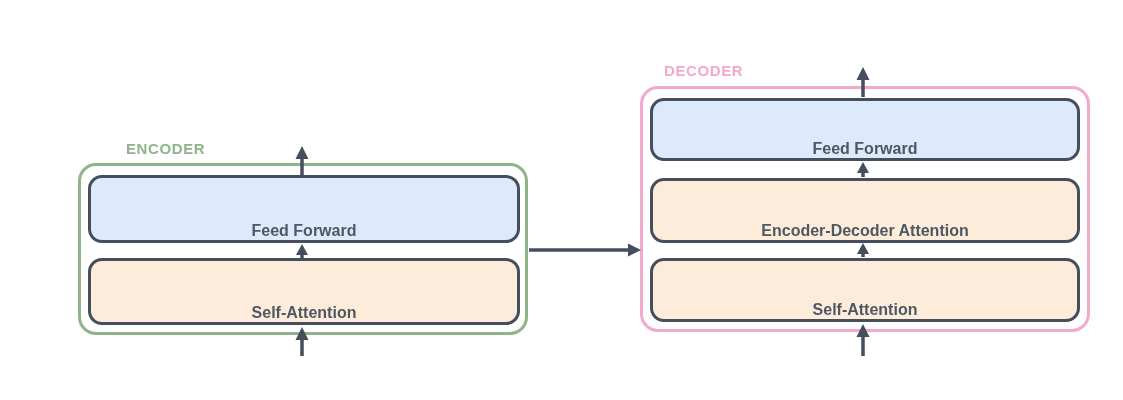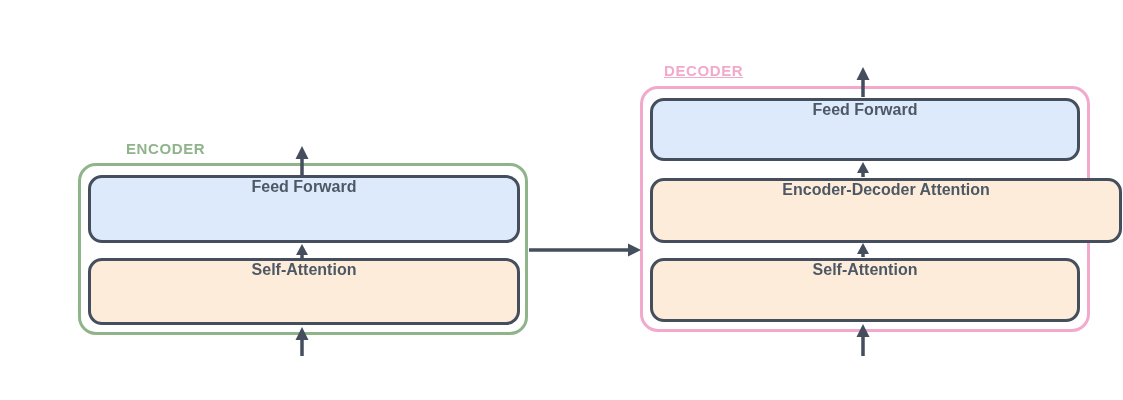--- a/index.html
+++ b/index.html
@@ -28,21 +28,21 @@
     line-height: 1;
   }
   .group-label.encoder { color: var(--encoder-accent, #8fb48a); }
   .group-label.decoder { color: var(--decoder-accent, #f2a9cc); }
   .block {
     position: absolute;
     border: 3px solid var(--block-border, #454e5c);
     border-radius: 14px;
     box-sizing: border-box;
     display: flex;
-    align-items: flex-start;
+    align-items: flex-end;
     justify-content: center;
     font-size: 16px;
     font-weight: 600;
     color: var(--label-text, #4e5865);
   }
   .block.blue  { background: var(--feedforward-fill, #dceafb); }
   .block.peach { background: var(--attention-fill,  #fcecd9); }
   svg.arrows {
     position: absolute;
     left: 0; top: 0;
@@ -61,27 +61,27 @@
 
   <div class="block blue" style="left:88px; top:175px; width:432px; height:68px;">
     <span>Feed Forward</span>
   </div>
 
   <div class="block peach" style="left:88px; top:258px; width:432px; height:67px;">
     <span>Self-Attention</span>
   </div>
 
   <div class="group decoder" style="left:640px; top:86px; width:450px; height:246px;"></div>
-  <div class="group-label decoder" style="left:664px; top:63px;text-decoration:underline;">DECODER</div>
+  <div class="group-label decoder" style="left:664px; top:63px;">DECODER</div>
 
   <div class="block blue" style="left:650px; top:98px; width:430px; height:63px;">
     <span>Feed Forward</span>
   </div>
 
-  <div class="block peach" style="left:650px; top:178px; width:472px; height:65px;">
+  <div class="block peach" style="left:650px; top:178px; width:430px; height:65px;">
     <span>Encoder-Decoder Attention</span>
   </div>
 
   <div class="block peach" style="left:650px; top:258px; width:430px; height:64px;">
     <span>Self-Attention</span>
   </div>
 
   <svg class="arrows" width="1123" height="400" viewBox="0 0 1123 400">
 
     <g>

